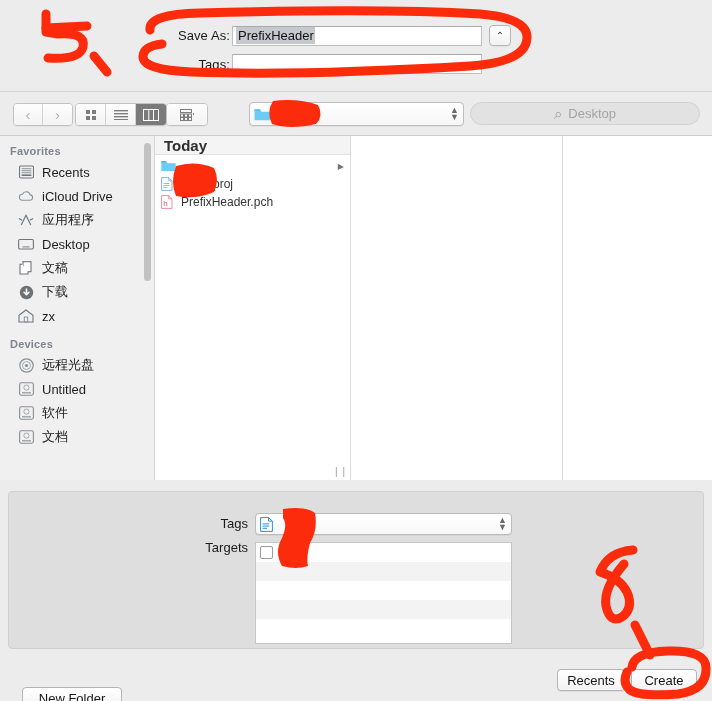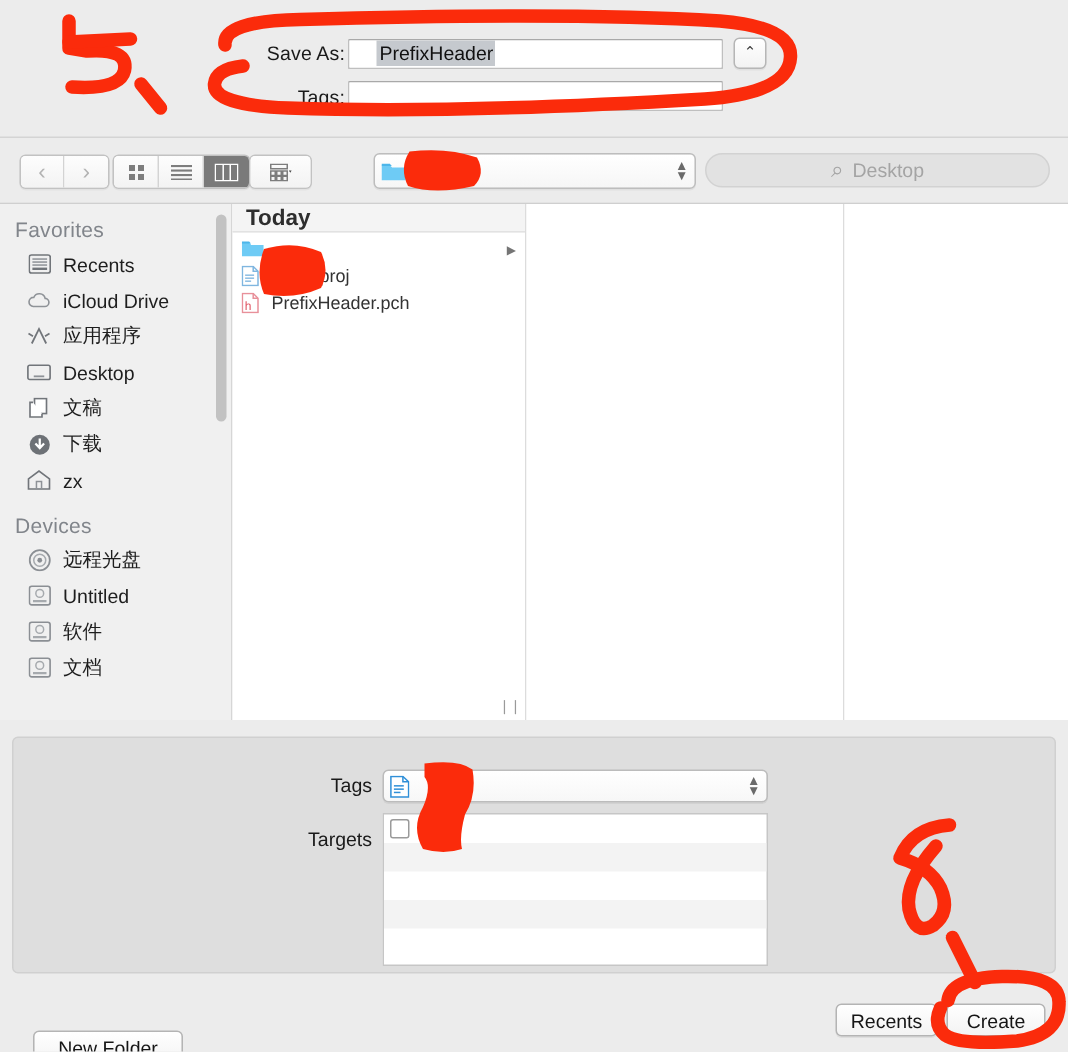--- a/index.html
+++ b/index.html
@@ -19,21 +19,21 @@
   }
   .field-row { position: absolute; display: flex; align-items: center; }
   .field-label {
     font-size: 13px; color: #1a1a1a; text-align: right;
     width: 68px; padding-right: 2px; letter-spacing: 0.1px;
   }
   .text-input {
     background: #ffffff; border: 1px solid #bfbfbf;
     border-top-color: #a9a9a9;
     height: 20px; font-size: 13px; color: #111;
-    display: flex; align-items: center; padding: 0 18px;
+    display: flex; align-items: center; padding: 0 3px;
     border-radius: 1px;
   }
   #saveas-input { width: 250px; }
   #saveas-value {
     background: #c5c9ce; color: #111; padding: 1px 1px 1px 2px;
     line-height: 15px;
   }
   #tags-input { width: 250px; }
   #disclosure-btn {
     width: 22px; height: 21px; margin-left: 7px;
@@ -91,21 +91,21 @@
     position: absolute; left: 0; top: 135px; width: 712px; height: 345px;
     background: #ffffff; border-top: 1px solid #cfcfcf;
     display: flex;
   }
   #sidebar {
     width: 155px; height: 100%; background: #f0f0f0;
     border-right: 1px solid #d6d6d6; position: relative;
     padding-top: 5px; overflow: hidden;
   }
   .sb-header {
-    font-size: 14px; font-weight: normal; color: #81858b;
+    font-size: 11px; font-weight: bold; color: #81858b;
     padding: 4px 0 3px 10px; letter-spacing: 0.2px;
   }
   .sb-item {
     height: 24px; display: flex; align-items: center;
     padding-left: 17px; font-size: 13px; color: #1e1e1e;
   }
   .sb-icon {
     width: 18px; height: 16px; margin-right: 7px;
     display: flex; align-items: center; justify-content: center;
     color: #6e7276; flex: none;
@@ -150,21 +150,21 @@
   }
   #group-select {
     position: absolute; left: 255px; top: 513px; width: 257px; height: 22px;
     background: linear-gradient(#ffffff, #f7f7f7);
     border: 1px solid #bcbcbc; border-radius: 4px;
     display: flex; align-items: center; padding: 0 4px;
     box-shadow: 0 1px 0 rgba(0,0,0,0.05);
   }
   #group-value { font-size: 12px; color: #1a1a1a; flex: 1; padding-left: 4px; }
   #targets-label {
-    position: absolute; left: 198px; top: 552px;
+    position: absolute; left: 198px; top: 540px;
     font-size: 13px; color: #1a1a1a; width: 50px; text-align: right;
   }
   #targets-box {
     position: absolute; left: 255px; top: 542px; width: 257px; height: 102px;
     background: #ffffff; border: 1px solid #c6c6c6; overflow: hidden;
   }
   .target-row { height: 19px; display: flex; align-items: center; padding-left: 4px; }
   .target-row.alt { background: #f3f3f3; }
   .tgt-check {
     width: 13px; height: 13px; background: #ffffff;

